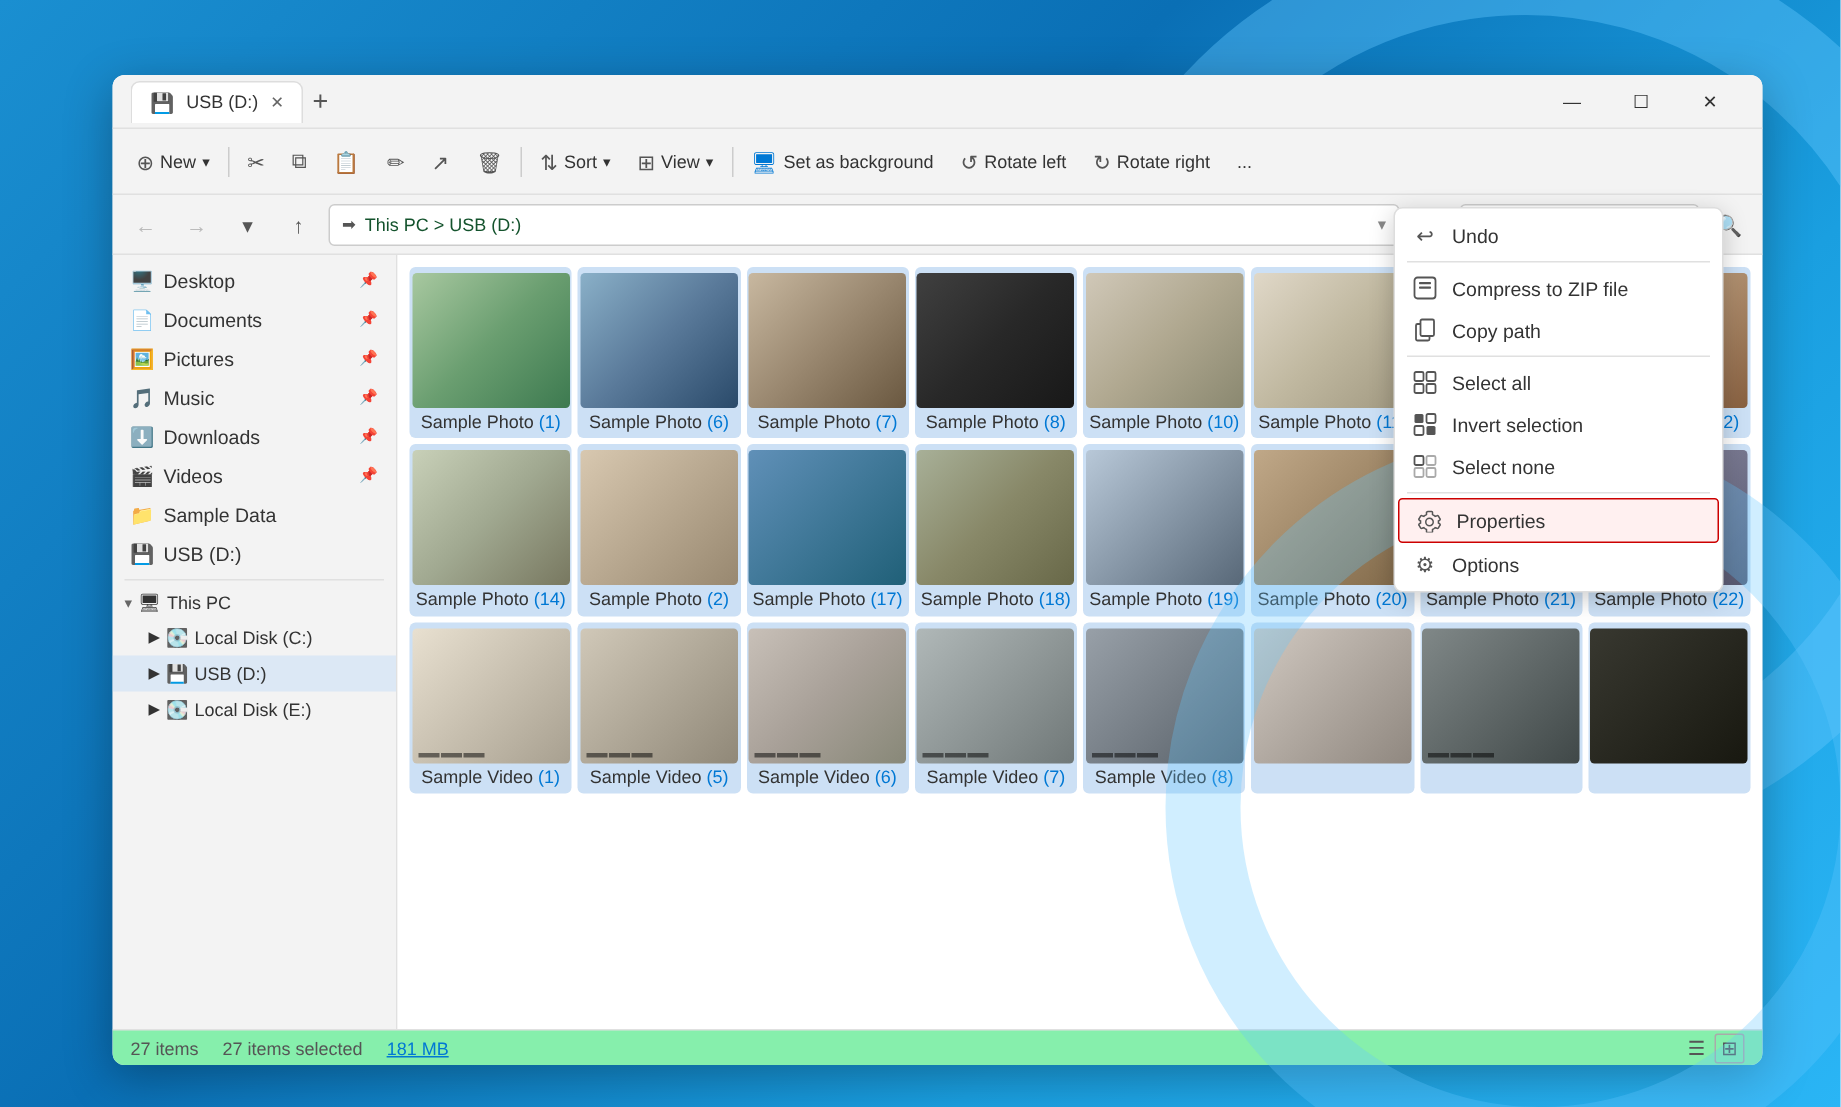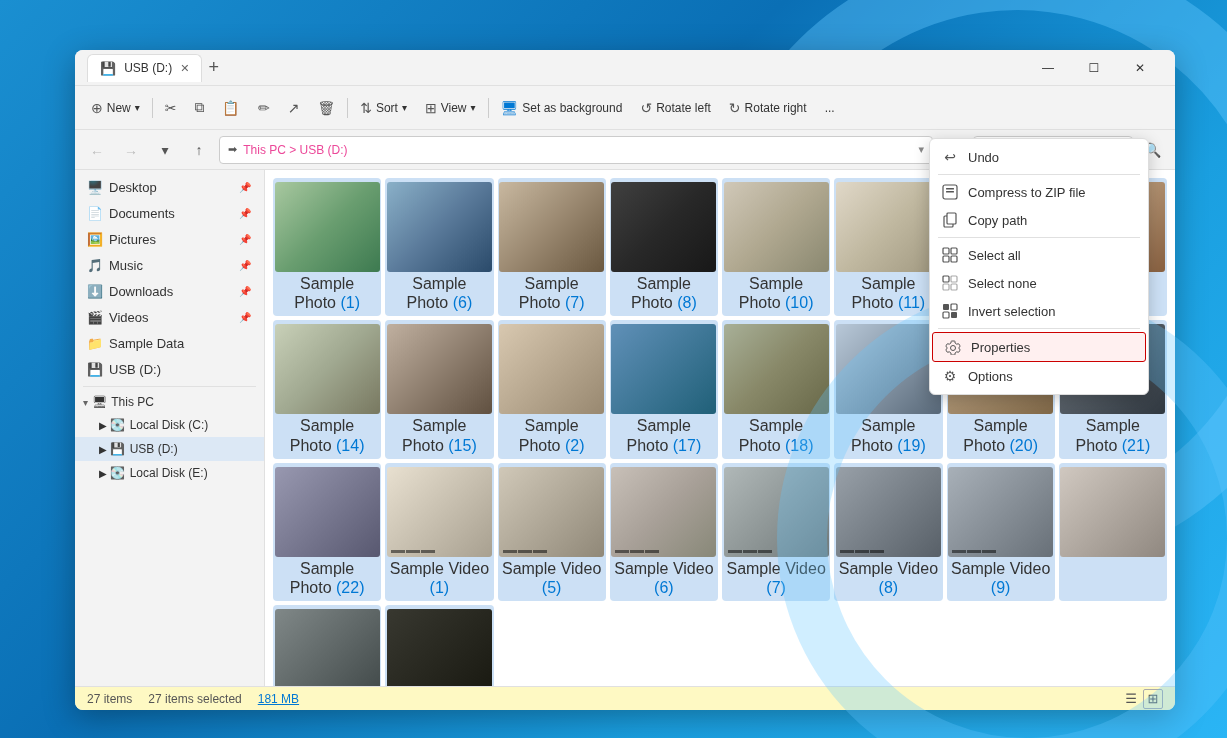--- a/index.html
+++ b/index.html
@@ -170,21 +170,21 @@
       border-radius: 4px;
       padding: 0 8px;
       font-size: 12px;
       background: white;
       display: flex;
       align-items: center;
       gap: 6px;
     }
     .address-text {
       font-size: 12px;
-      color: #ec4899;
+      color: #14532d;
     }
     .address-chevron {
       margin-left: auto;
       color: #888;
       font-size: 11px;
     }
     .refresh-btn {
       width: 28px;
       height: 28px;
       border: none;
@@ -311,38 +311,38 @@
       height: 90px;
       background: #ccc;
       border-radius: 3px;
       overflow: hidden;
       display: flex;
       align-items: center;
       justify-content: center;
       position: relative;
     }
     .file-name {
-      font-size: 16px;
+      font-size: 12px;
       color: #333;
       text-align: center;
       margin-top: 2px;
       line-height: 1.2;
       word-break: break-word;
       max-width: 105px;
     }
     .file-name span {
       color: #0078d4;
     }
 
     
     .status-bar {
       display: flex;
       align-items: center;
       height: 24px;
-      background: #fef9c3;
+      background: #86efac;
       border-top: 1px solid #e0e0e0;
       padding: 0 12px;
       font-size: 12px;
       color: #555;
       gap: 16px;
     }
     .status-bar .view-icons {
       margin-left: auto;
       display: flex;
       gap: 2px;
@@ -640,24 +640,20 @@
 
         <div class="file-item selected">
           <div class="file-thumb thumb-9"></div>
           <div class="file-name">Sample Photo <span>(2)</span></div>
         </div>
         <div class="file-item selected">
           <div class="file-thumb thumb-10"></div>
           <div class="file-name">Sample Photo <span>(14)</span></div>
         </div>
         <div class="file-item selected">
-          <div class="file-thumb thumb-11"></div>
-          <div class="file-name">Sample Photo <span>(15)</span></div>
-        </div>
-        <div class="file-item selected">
           <div class="file-thumb thumb-12"></div>
           <div class="file-name">Sample Photo <span>(2)</span></div>
         </div>
         <div class="file-item selected">
           <div class="file-thumb thumb-13"></div>
           <div class="file-name">Sample Photo <span>(17)</span></div>
         </div>
         <div class="file-item selected">
           <div class="file-thumb thumb-14"></div>
           <div class="file-name">Sample Photo <span>(18)</span></div>
@@ -721,30 +717,20 @@
         </div>
         <div class="file-item selected">
           <div class="file-thumb thumb-video5" style="position:relative;">
             <div class="video-overlay">
                 <div class="video-line"></div>
                 <div class="video-line"></div>
                 <div class="video-line"></div>
               </div>
           </div>
           <div class="file-name">Sample Video <span>(8)</span></div>
-        </div>
-        <div class="file-item selected">
-          <div class="file-thumb thumb-video6" style="position:relative;">
-            <div class="video-overlay">
-                <div class="video-line"></div>
-                <div class="video-line"></div>
-                <div class="video-line"></div>
-              </div>
-          </div>
-          <div class="file-name">Sample Video <span>(9)</span></div>
         </div>
 
         <div class="file-item selected">
           <div class="file-thumb thumb-bottom1"></div>
         </div>
         <div class="file-item selected">
           <div class="file-thumb thumb-bottom2" style="position:relative;">
             <div class="video-overlay">
                 <div class="video-line"></div>
                 <div class="video-line"></div>
@@ -803,38 +789,38 @@
           <rect x="9" y="1" width="6" height="6" rx="1" fill="none" stroke="#555" stroke-width="1.2"></rect>
           <rect x="1" y="9" width="6" height="6" rx="1" fill="none" stroke="#555" stroke-width="1.2"></rect>
           <rect x="9" y="9" width="6" height="6" rx="1" fill="none" stroke="#555" stroke-width="1.2"></rect>
         </svg>
     </span>
     <span>Select all</span>
   </div>
   <div class="cm-item">
     <span class="cm-icon">
       <svg width="16" height="16" viewBox="0 0 16 16">
+          <rect x="1" y="1" width="6" height="6" rx="1" fill="#555"></rect>
+          <rect x="9" y="1" width="6" height="6" rx="1" fill="none" stroke="#555" stroke-width="1.2"></rect>
+          <rect x="1" y="9" width="6" height="6" rx="1" fill="none" stroke="#555" stroke-width="1.2"></rect>
+          <rect x="9" y="9" width="6" height="6" rx="1" fill="#555"></rect>
+        </svg>
+    </span>
+    <span>Invert selection</span>
+  </div>
+  <div class="cm-item">
+    <span class="cm-icon">
+      <svg width="16" height="16" viewBox="0 0 16 16">
           <rect x="1" y="1" width="6" height="6" rx="1" fill="none" stroke="#555" stroke-width="1.2"></rect>
           <rect x="9" y="1" width="6" height="6" rx="1" fill="none" stroke="#aaa" stroke-width="1.2"></rect>
           <rect x="1" y="9" width="6" height="6" rx="1" fill="none" stroke="#aaa" stroke-width="1.2"></rect>
           <rect x="9" y="9" width="6" height="6" rx="1" fill="none" stroke="#aaa" stroke-width="1.2"></rect>
         </svg>
     </span>
     <span>Select none</span>
-  </div>
-  <div class="cm-item">
-    <span class="cm-icon">
-      <svg width="16" height="16" viewBox="0 0 16 16">
-          <rect x="1" y="1" width="6" height="6" rx="1" fill="#555"></rect>
-          <rect x="9" y="1" width="6" height="6" rx="1" fill="none" stroke="#555" stroke-width="1.2"></rect>
-          <rect x="1" y="9" width="6" height="6" rx="1" fill="none" stroke="#555" stroke-width="1.2"></rect>
-          <rect x="9" y="9" width="6" height="6" rx="1" fill="#555"></rect>
-        </svg>
-    </span>
-    <span>Invert selection</span>
   </div>
   <div class="cm-sep"></div>
   <div class="cm-item highlighted">
     <span class="cm-icon">
       <svg width="16" height="16" viewBox="0 0 16 16">
           <path d="M9,2 L7,2 Q6.5,2 6,2.5 L6,4 Q5,4.5 4.3,5.2 L3,4.8 Q2.5,4.6 2.1,5 L1.1,6.7 Q0.7,7.2 1,7.6 L2.1,8.4 Q2,8.7 2,9 Q2,9.3 2.1,9.6 L1,10.4 Q0.7,10.8 1.1,11.3 L2.1,13 Q2.5,13.4 3,13.2 L4.3,12.8 Q5,13.5 6,14 L6,15.5 Q6,16 6.5,16 L9.5,16 Q10,16 10,15.5 L10,14 Q11,13.5 11.7,12.8 L13,13.2 Q13.5,13.4 13.9,13 L14.9,11.3 Q15.3,10.8 15,10.4 L13.9,9.6 Q14,9.3 14,9 Q14,8.7 13.9,8.4 L15,7.6 Q15.3,7.2 14.9,6.7 L13.9,5 Q13.5,4.6 13,4.8 L11.7,5.2 Q11,4.5 10,4 L10,2.5 Q10,2 9.5,2 Z M8,6.5 A2.5,2.5 0 1 1 8,11.5 A2.5,2.5 0 0 1 8,6.5Z" fill="none" stroke="#555" stroke-width="1"></path>
         </svg>
     </span>
     <span>Properties</span>
   </div>

